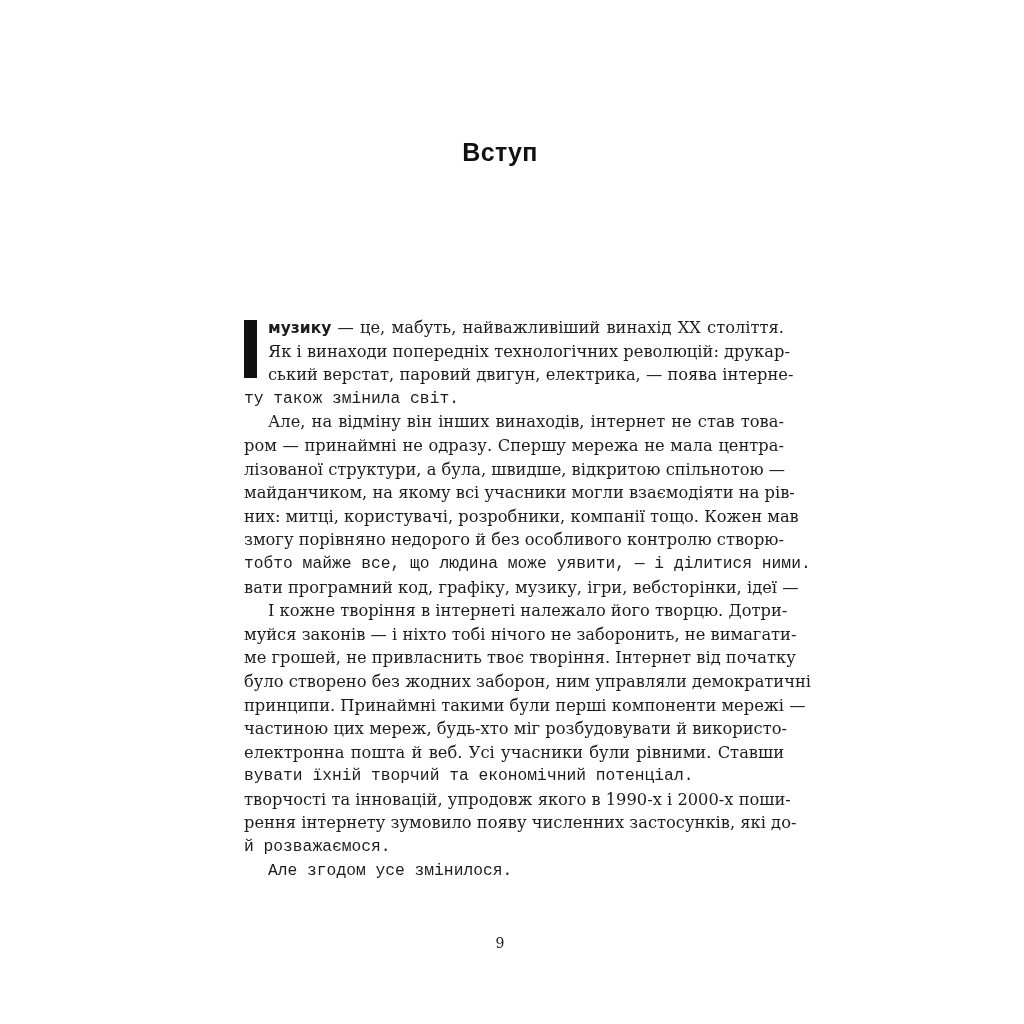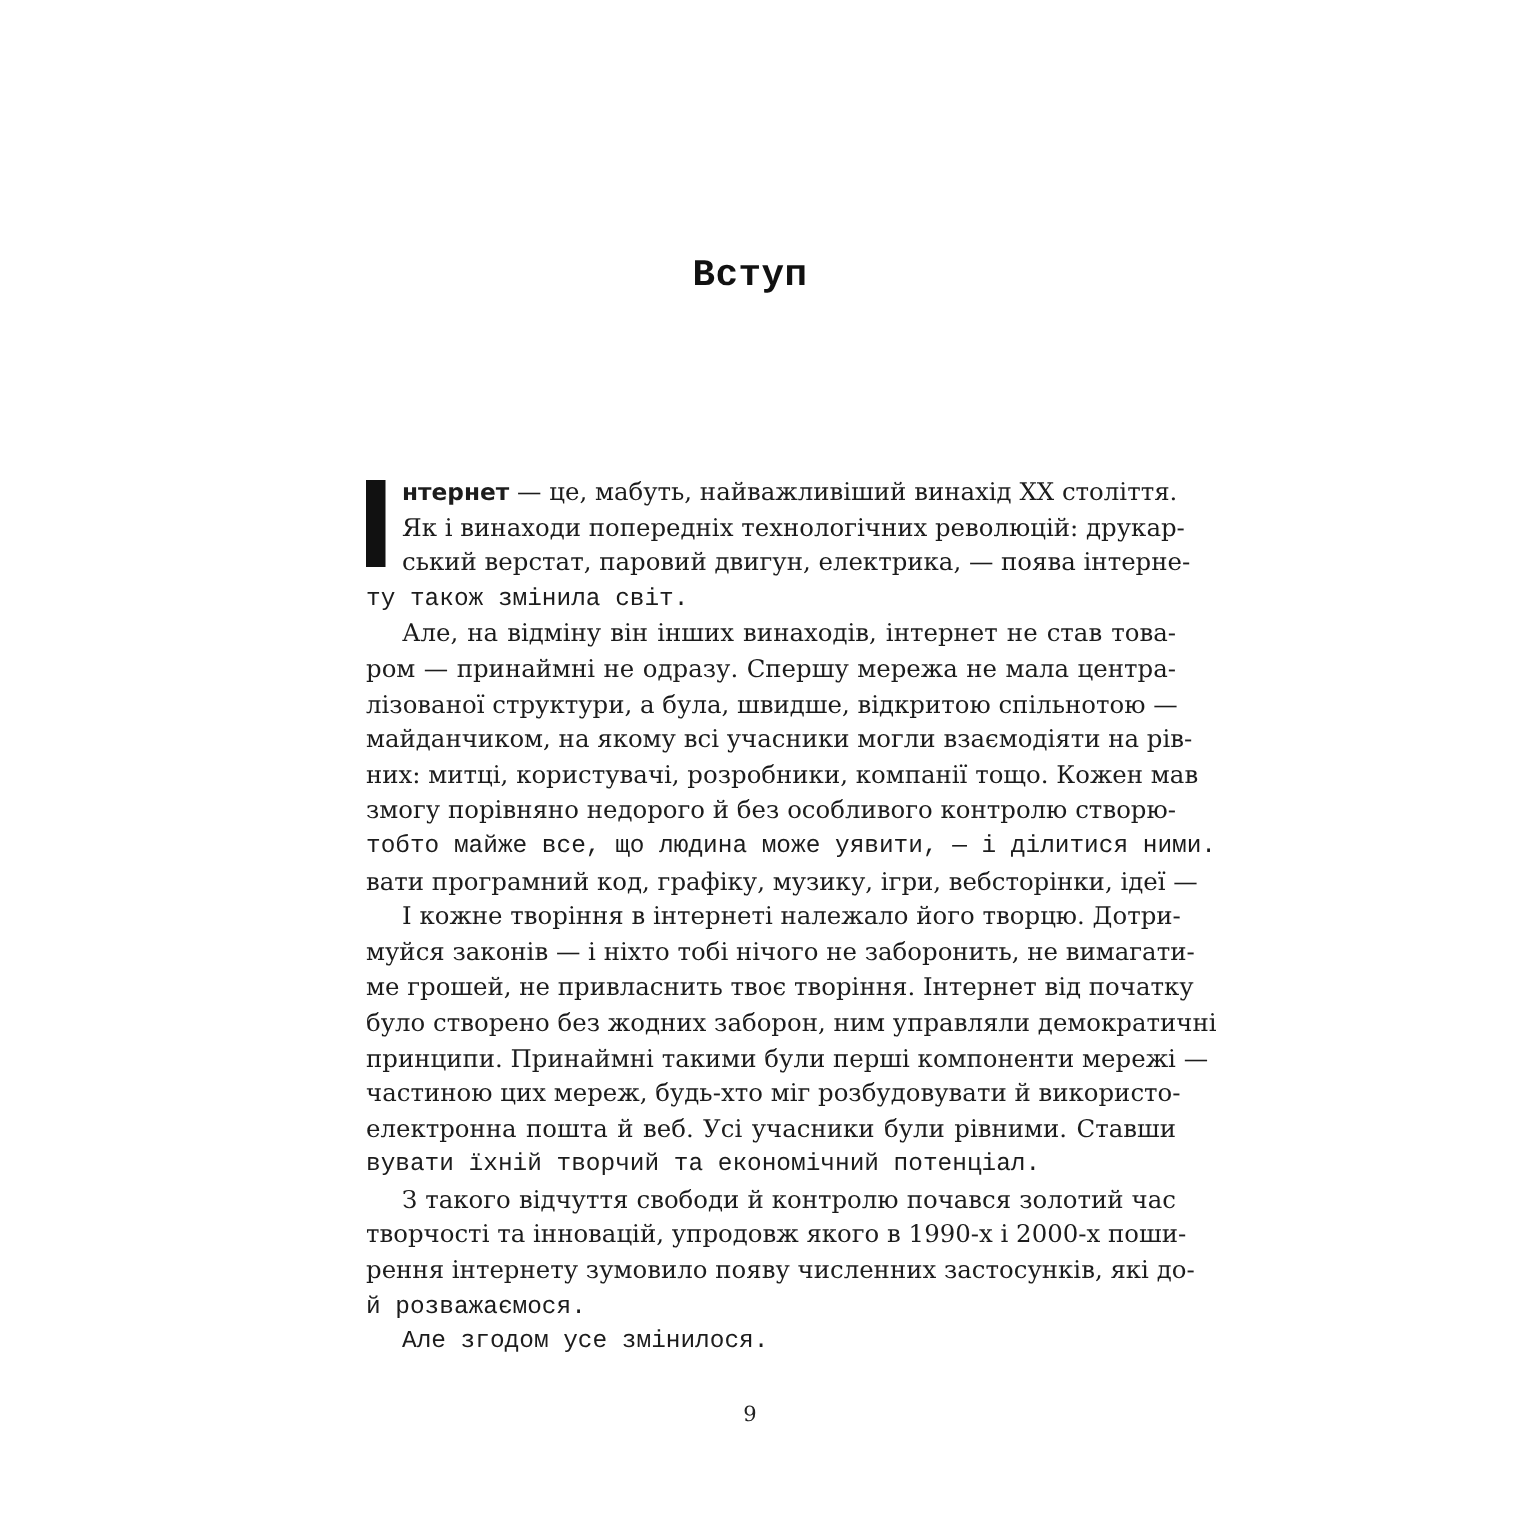--- a/index.html
+++ b/index.html
@@ -13,26 +13,25 @@
       position: relative;
       overflow: hidden;
       color: #1a1a1a;
     }
     .page-title {
       position: absolute;
       top: 138px;
       left: 0;
       width: 1000px;
       text-align: center;
-      font-family: Liberation Mono, monospace;
+      font-family: Liberation Sans, sans-serif;
       font-weight: bold;
       font-size: 25px;
       letter-spacing: 0.3px;
       color: #111111;
-      margin-top: 31px;
     }
     .body-text {
       position: absolute;
       top: 316px;
       left: 244px;
       width: 540px;
       font-family: "DejaVu Serif", "Liberation Serif", serif;
       font-size: 16.3px;
       line-height: 23.6px;
       color: #1c1c1c;
@@ -81,21 +80,21 @@
 </head>
 <body>
 
 <div class="page-title">Вступ</div>
 
 <div class="drop-cap" title="" aria-label="І"></div>
 
 <div class="body-text">
 
   <div>
-    <span class="line dc"><span class="lead-word">нтернет</span><span> — це, мабуть, найважливіший винахід XX століття.</span></span>
+    <span class="line dc"><span class="lead-word">музику</span><span> — це, мабуть, найважливіший винахід XX століття.</span></span>
     <span class="line dc">Як і винаходи попередніх технологічних революцій: друкар-</span>
     <span class="line dc">ський верстат, паровий двигун, електрика, — поява інтерне-</span>
     <span class="line last">ту також змінила світ.</span>
   </div>
 
   <div>
     <span class="line indent">Але, на відміну він інших винаходів, інтернет не став това-</span>
     <span class="line">ром — принаймні не одразу. Спершу мережа не мала центра-</span>
     <span class="line">лізованої структури, а була, швидше, відкритою спільнотою —</span>
     <span class="line">майданчиком, на якому всі учасники могли взаємодіяти на рів-</span>
@@ -110,21 +109,20 @@
     <span class="line">муйся законів — і ніхто тобі нічого не заборонить, не вимагати-</span>
     <span class="line">ме грошей, не привласнить твоє творіння. Інтернет від початку</span>
     <span class="line">було створено без жодних заборон, ним управляли демократичні</span>
     <span class="line">принципи. Принаймні такими були перші компоненти мережі —</span>
     <span class="line">частиною цих мереж, будь-хто міг розбудовувати й використо-</span>
     <span class="line">електронна пошта й веб. Усі учасники були рівними. Ставши</span>
     <span class="line last">вувати їхній творчий та економічний потенціал.</span>
   </div>
 
   <div>
-    <span class="line indent">З такого відчуття свободи й контролю почався золотий час</span>
     <span class="line">творчості та інновацій, упродовж якого в 1990-х і 2000-х поши-</span>
     <span class="line">рення інтернету зумовило появу численних застосунків, які до-</span>
     <span class="line last">й розважаємося.</span>
   </div>
 
   <div>
     <span class="line indent last">Але згодом усе змінилося.</span>
   </div>
 </div>
 

